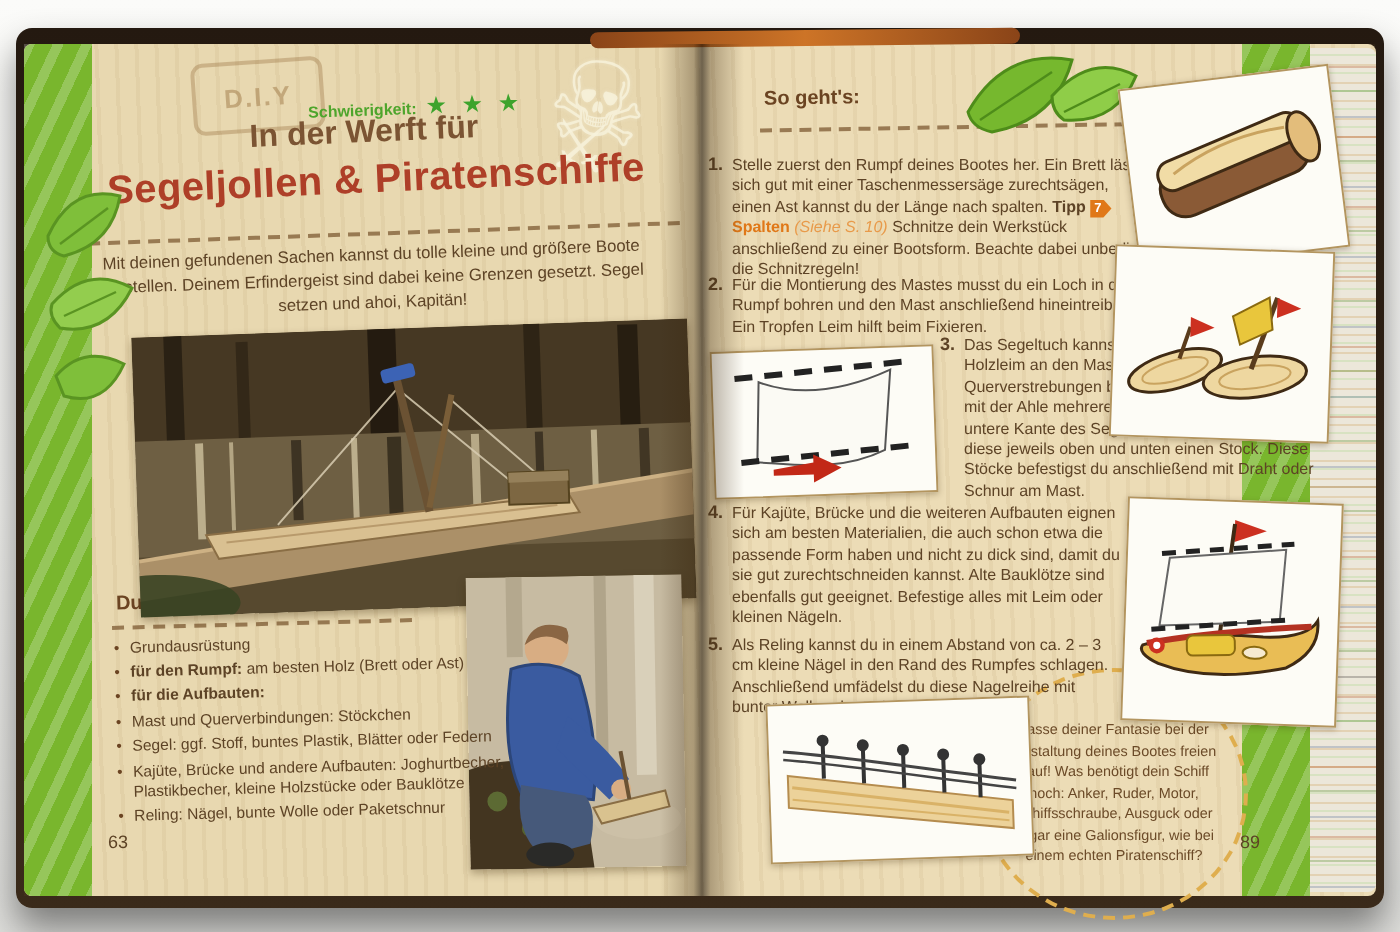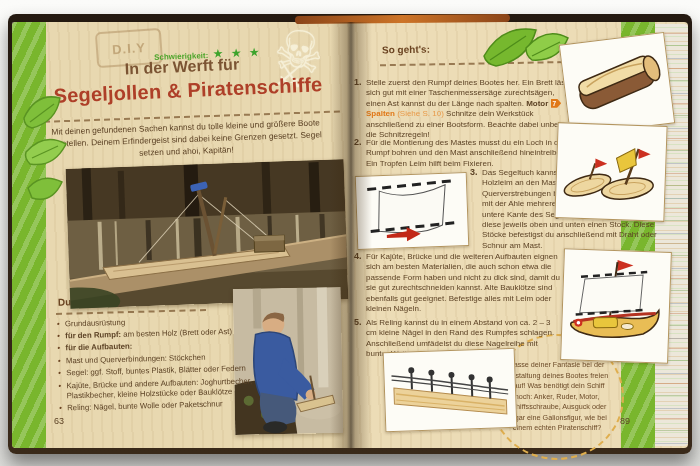--- a/index.html
+++ b/index.html
@@ -51,21 +51,21 @@
   .materials li{position:relative;padding-left:8px;margin:2.5px 0;}
   .materials li::before{content:"•";position:absolute;left:0;color:#6b4422;}
   .pgnum{position:absolute;font-size:9px;color:#5d4326;z-index:4;}
   .step{position:absolute;font-size:8px;line-height:1.3;z-index:3;}
   .step .num{font-weight:bold;font-size:9px;position:absolute;left:0;top:-1px;}
   .step .body{display:block;padding-left:12px;}
   .tip-label{color:#5d4326;}
   .tip-badge{display:inline-block;background:#e07818;color:#fff;font-size:6.5px;font-weight:bold;
     padding:0 5px 0 2px;clip-path:polygon(0 0,62% 0,100% 50%,62% 100%,0 100%);line-height:9px;}
   .tip-link{color:#e07818;}
-  .tip-ref{color:#e89a4a;}
+  .tip-ref{color:#e89a4a;font-style:italic;}
   .box{position:absolute;background:#fdfcf6;border:1px solid #b3955f;box-shadow:0 1px 3px rgba(60,40,10,.3);
     padding:3px;z-index:4;}
   .box svg{display:block;}
   .fantasy{position:absolute;left:140px;top:312px;width:134px;height:126px;border:2px dashed #dfae4e;
     border-radius:50%;display:flex;align-items:center;justify-content:center;text-align:center;
     font-size:7.2px;line-height:1.45;color:#6b4a28;padding:8px;box-sizing:border-box;z-index:2;}
   .leaves{position:absolute;z-index:2;}
 </style>
 </head>
 <body>
@@ -185,21 +185,21 @@
       <line x1="56" y1="38" x2="84" y2="24" stroke="#4e8c1a" stroke-width="1.2"></line>
     </svg>
 
     <div class="sechead" style="left:32px;top:22px;transform:rotate(-1deg);">So geht's:</div>
     <div class="dash" style="left:30px;top:40px;width:262px;transform:rotate(-1deg);"></div>
 
     <div class="step" style="left:4px;top:56px;width:222px;">
       <span class="num">1.</span>
       <span class="body">
         <span>Stelle zuerst den Rumpf deines Bootes her. Ein Brett lässt sich gut mit einer Taschenmessersäge zurechtsägen, einen Ast kannst du der Länge nach spalten. </span>
-        <b class="tip-label">Motor</b>
+        <b class="tip-label">Tipp</b>
         <span class="tip-badge">7</span>
         <b class="tip-link">Spalten</b>
         <span class="tip-ref">(Siehe S. 10)</span>
         <span> Schnitze dein Werkstück anschließend zu einer Bootsform. Beachte dabei unbedingt die Schnitzregeln!</span>
       </span>
     </div>
 
     <div class="step" style="left:4px;top:116px;width:218px;">
       <span class="num">2.</span>
       <span class="body">Für die Montierung des Mastes musst du ein Loch in den Rumpf bohren und den Mast anschließend hineintreiben. Ein Tropfen Leim hilft beim Fixieren.</span>

